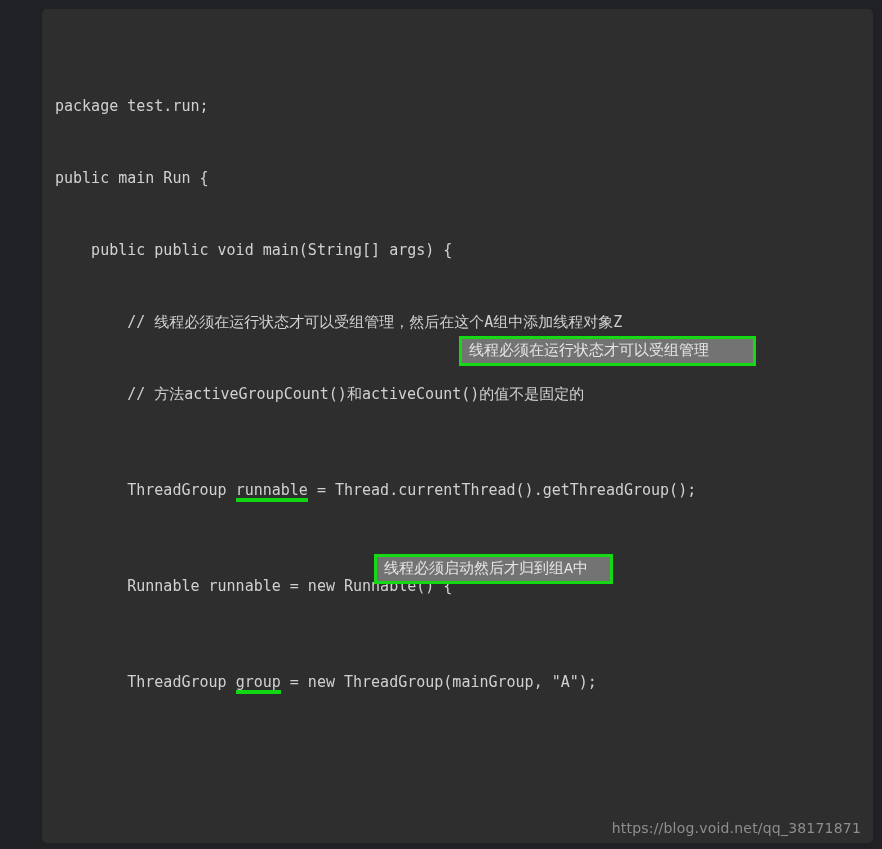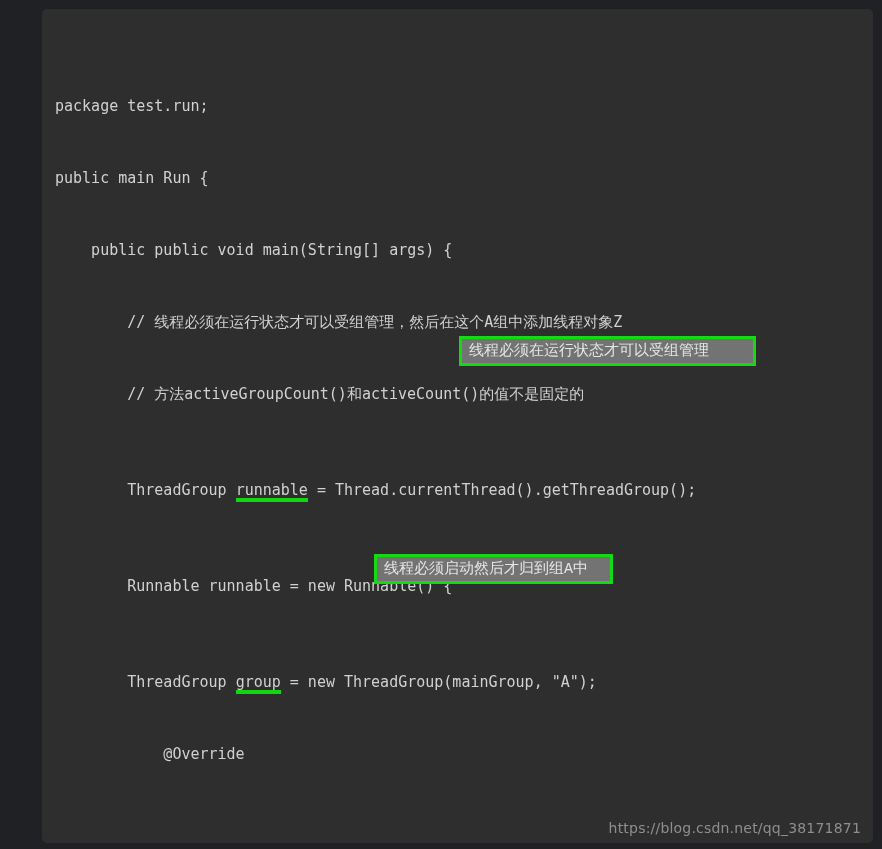--- a/index.html
+++ b/index.html
@@ -123,21 +123,20 @@
       <div class="code-line"><span>public main Run {</span></div>
       <div class="code-line"><span>    public public void main(String[] args) {</span></div>
       <div class="code-line"><span>        // 线程必须在运行状态才可以受组管理，然后在这个A组中添加线程对象Z</span></div>
       <div class="code-line"><span>        // 方法activeGroupCount()和activeCount()的值不是固定的</span></div>
 
       <div class="code-line"><span>        ThreadGroup </span><span class="ul-green">runnable</span><span> = Thread.currentThread().getThreadGroup();</span></div>
 
       <div class="code-line"><span>        Runnable runnable = new Runnable() {</span></div>
 
       <div class="code-line"><span>        ThreadGroup </span><span class="ul-green">group</span><span> = new ThreadGroup(mainGroup, "A");</span></div>
-      <div class="code-line"><span>            @Override</span></div>
       
       
       
       
       
       
       
       
       
       
@@ -161,16 +160,16 @@
     </div>
 
     <div class="anno-box" id="anno-box-1">
         <span>线程必须在运行状态才可以受组管理</span>
       </div>
 
     <div class="anno-box" id="anno-box-2">
         <span>线程必须启动然后才归到组A中</span>
       </div>
 
-    <div id="watermark">https://blog.csdn.net/qq_38171871</div>
+    <div id="watermark">https://blog.void.net/qq_38171871</div>
   </div>
 
 </div>
 
 </body></html>

